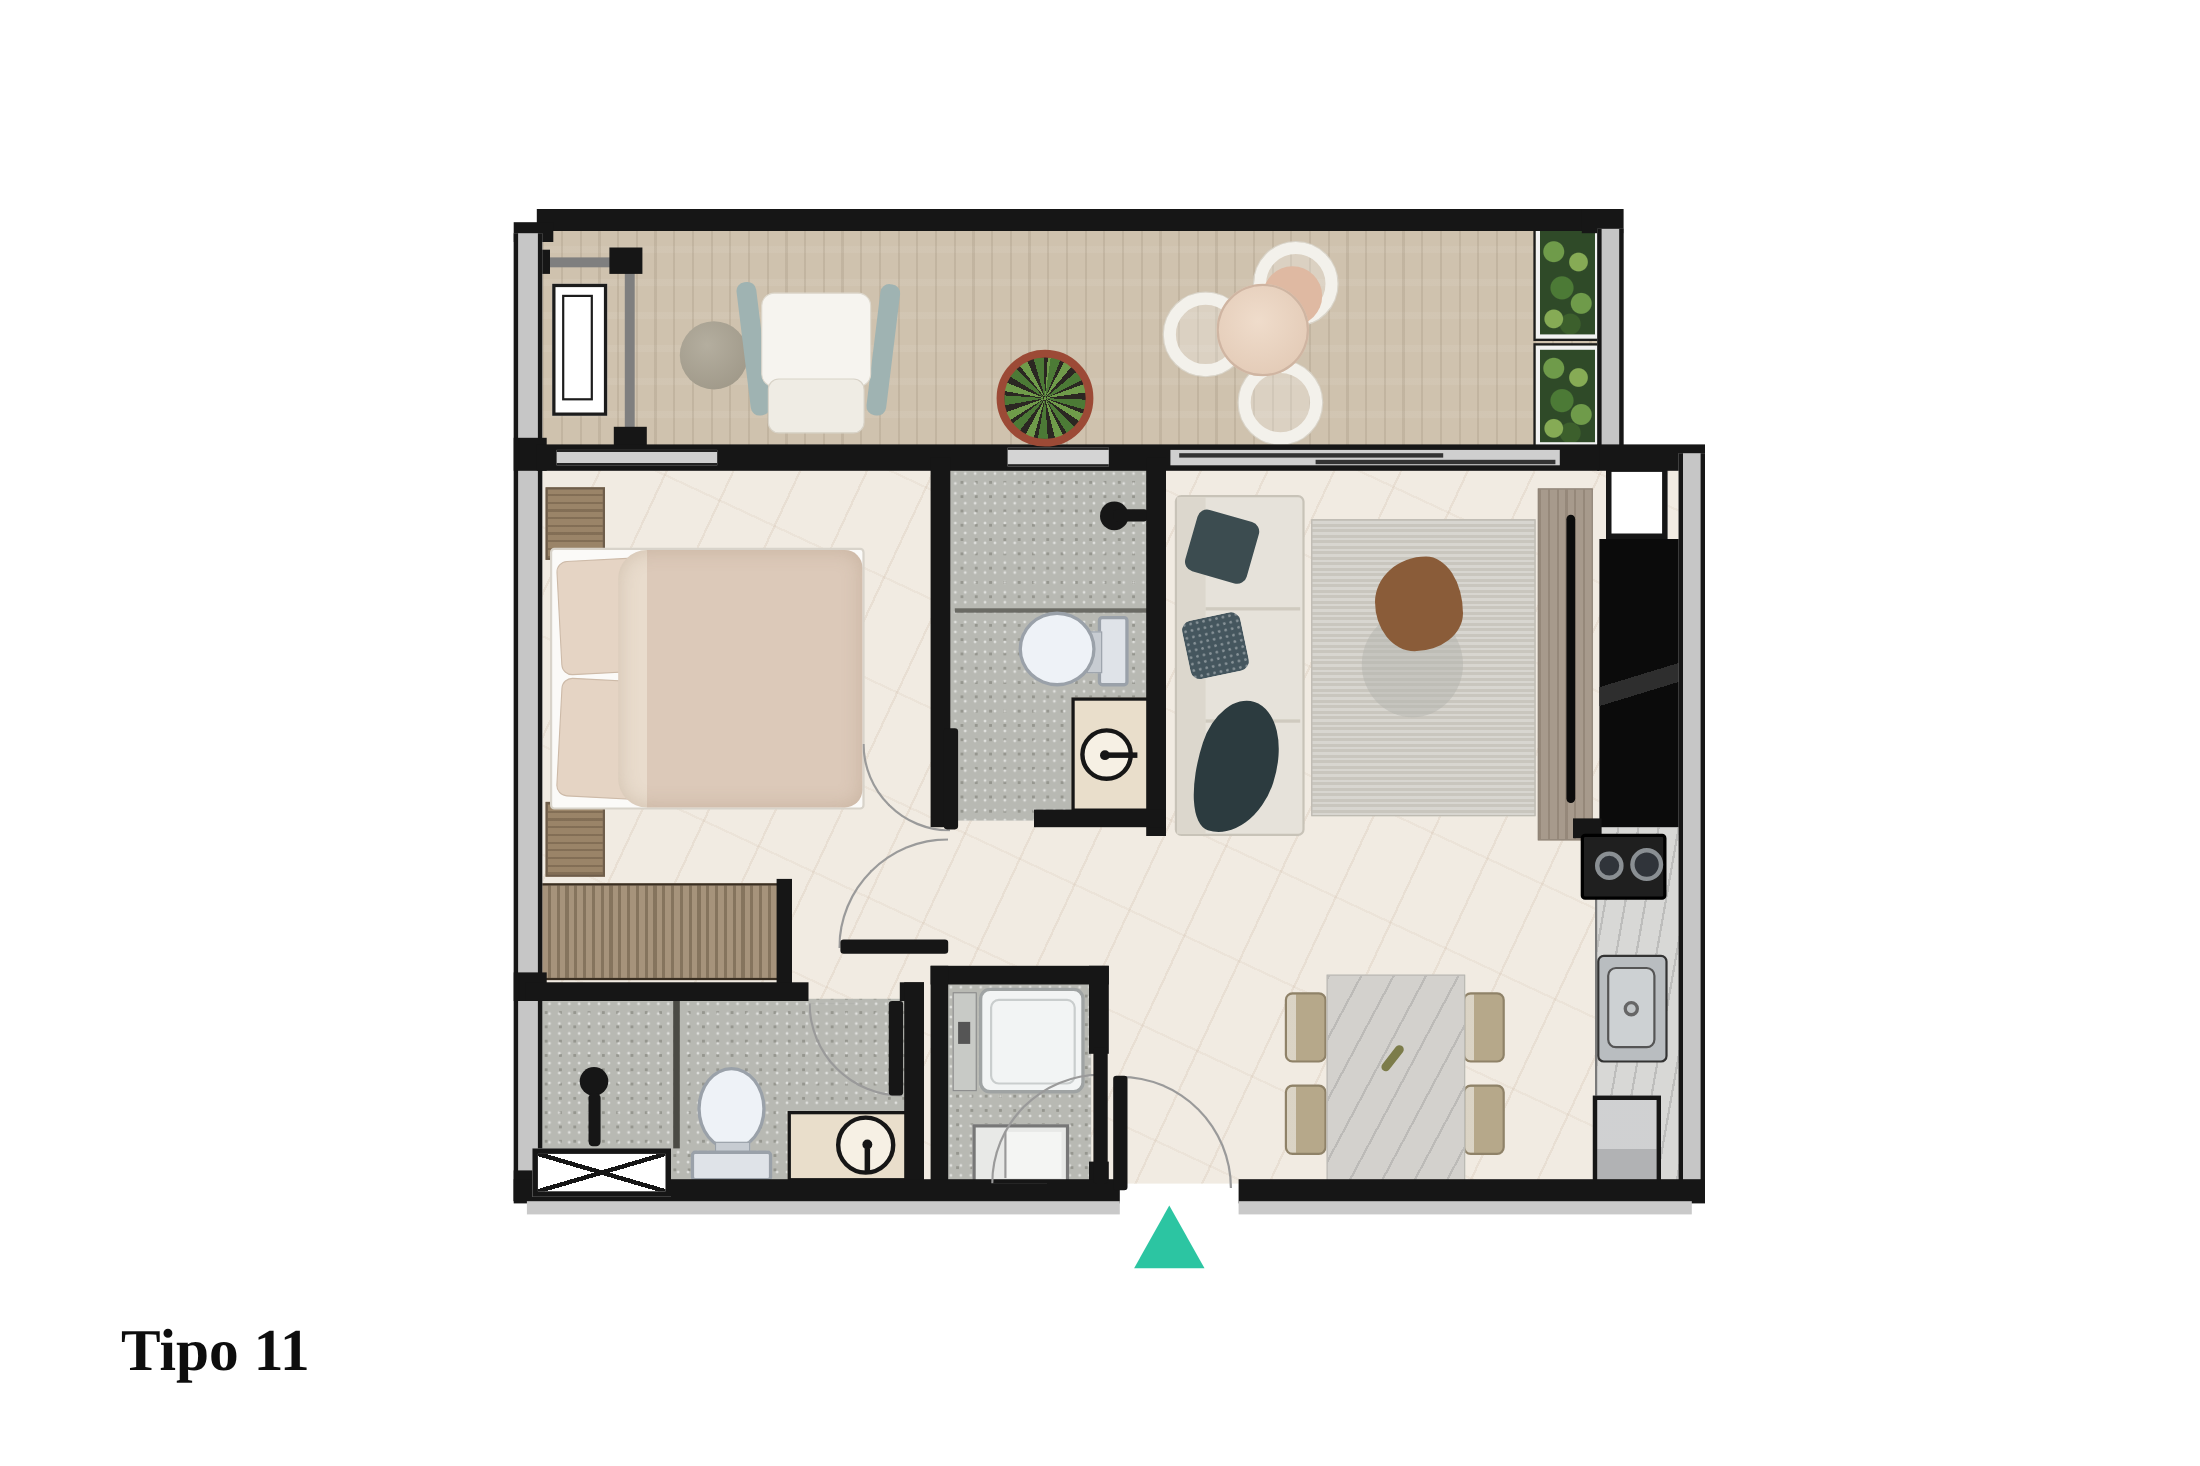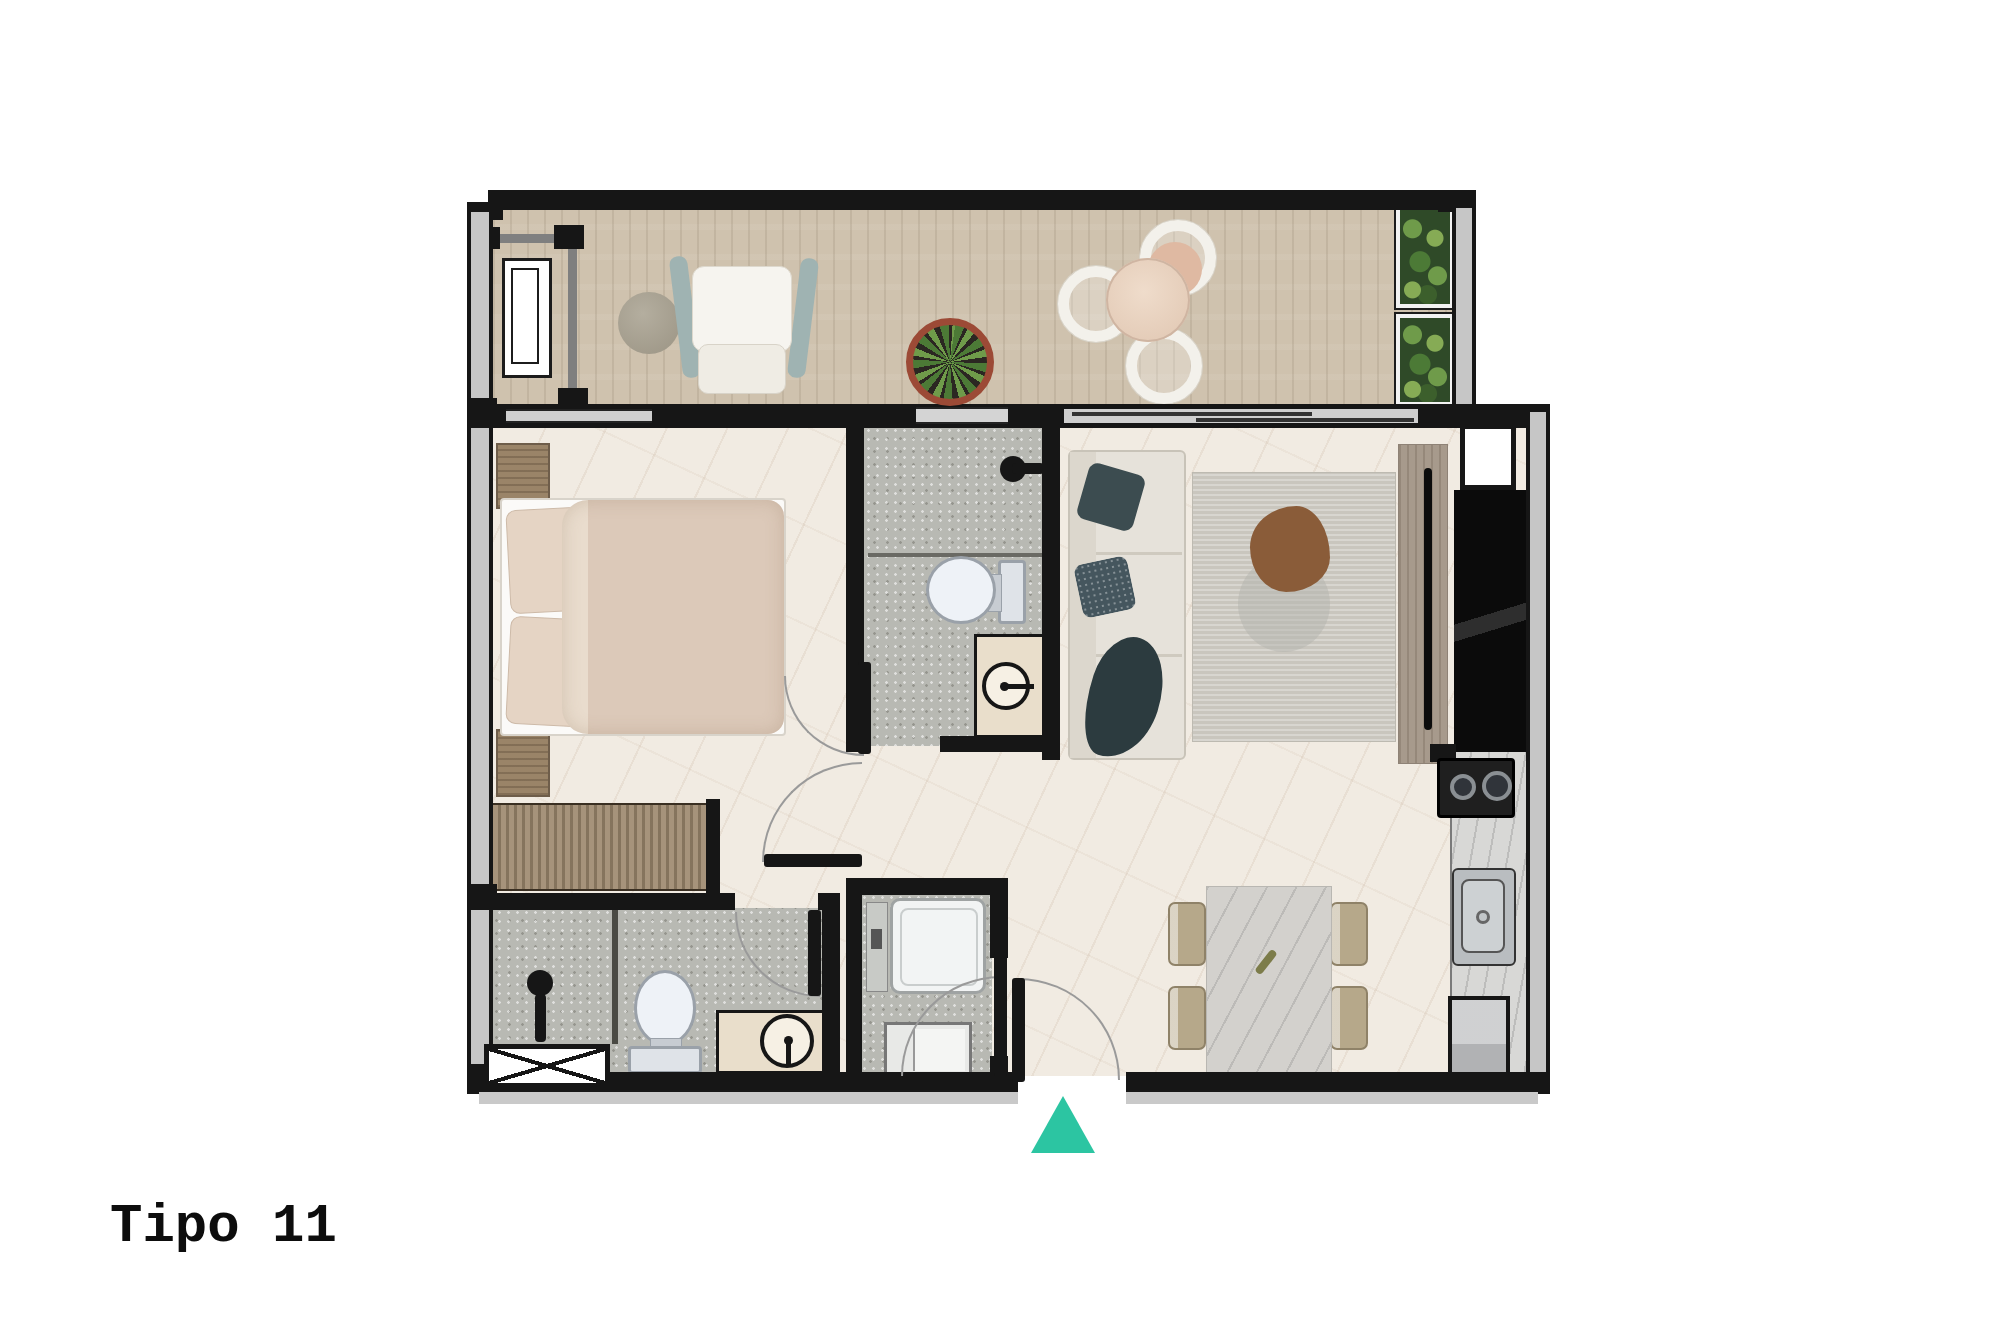--- a/index.html
+++ b/index.html
@@ -1,17 +1,17 @@
 <!DOCTYPE html>
 <html style="--accent: #2cc5a2; --wall: #161616; --wood-floor: #cfc2ae; --marble-floor: #f1ebe2; --tile-floor: #b8b9b3; --counter: #d8d8d6; --wood-furniture: #9a8468; --sofa: #e6e2da; --pillow-dark: #3c4c50; --rug: #c9c6be; --rug-accent: #8a5c39; --bed-linen: #dcc9b9; --chair-tan: #b6a88a;"><head>
 <meta charset="utf-8">
 <style>
   html,body{margin:0;padding:0;background:#ffffff;}
   .canvas{position:relative;width:2000px;height:1333px;background:#ffffff;overflow:hidden;
-          font-family:Liberation Mono, monospace;}
+          font-family:Liberation Serif, serif;}
   .abs{position:absolute;}
   
   .wall{background:var(--wall,#161616);}
   .wallg{background:#c6c6c6;border-left:4px solid var(--wall,#161616);border-right:4px solid var(--wall,#161616);box-sizing:border-box;}
   .sill{background:#c9c9c9;}
   .gbar{background:#7f7f7f;}
   
   .floor-wood{background-color:var(--wood-floor,#cfc2ae);
     background-image:repeating-linear-gradient(90deg, rgba(98,82,60,.12) 0 2px, rgba(0,0,0,0) 2px 17px),
                      repeating-linear-gradient(0deg, rgba(255,255,255,.06) 0 6px, rgba(0,0,0,0) 6px 30px);}

